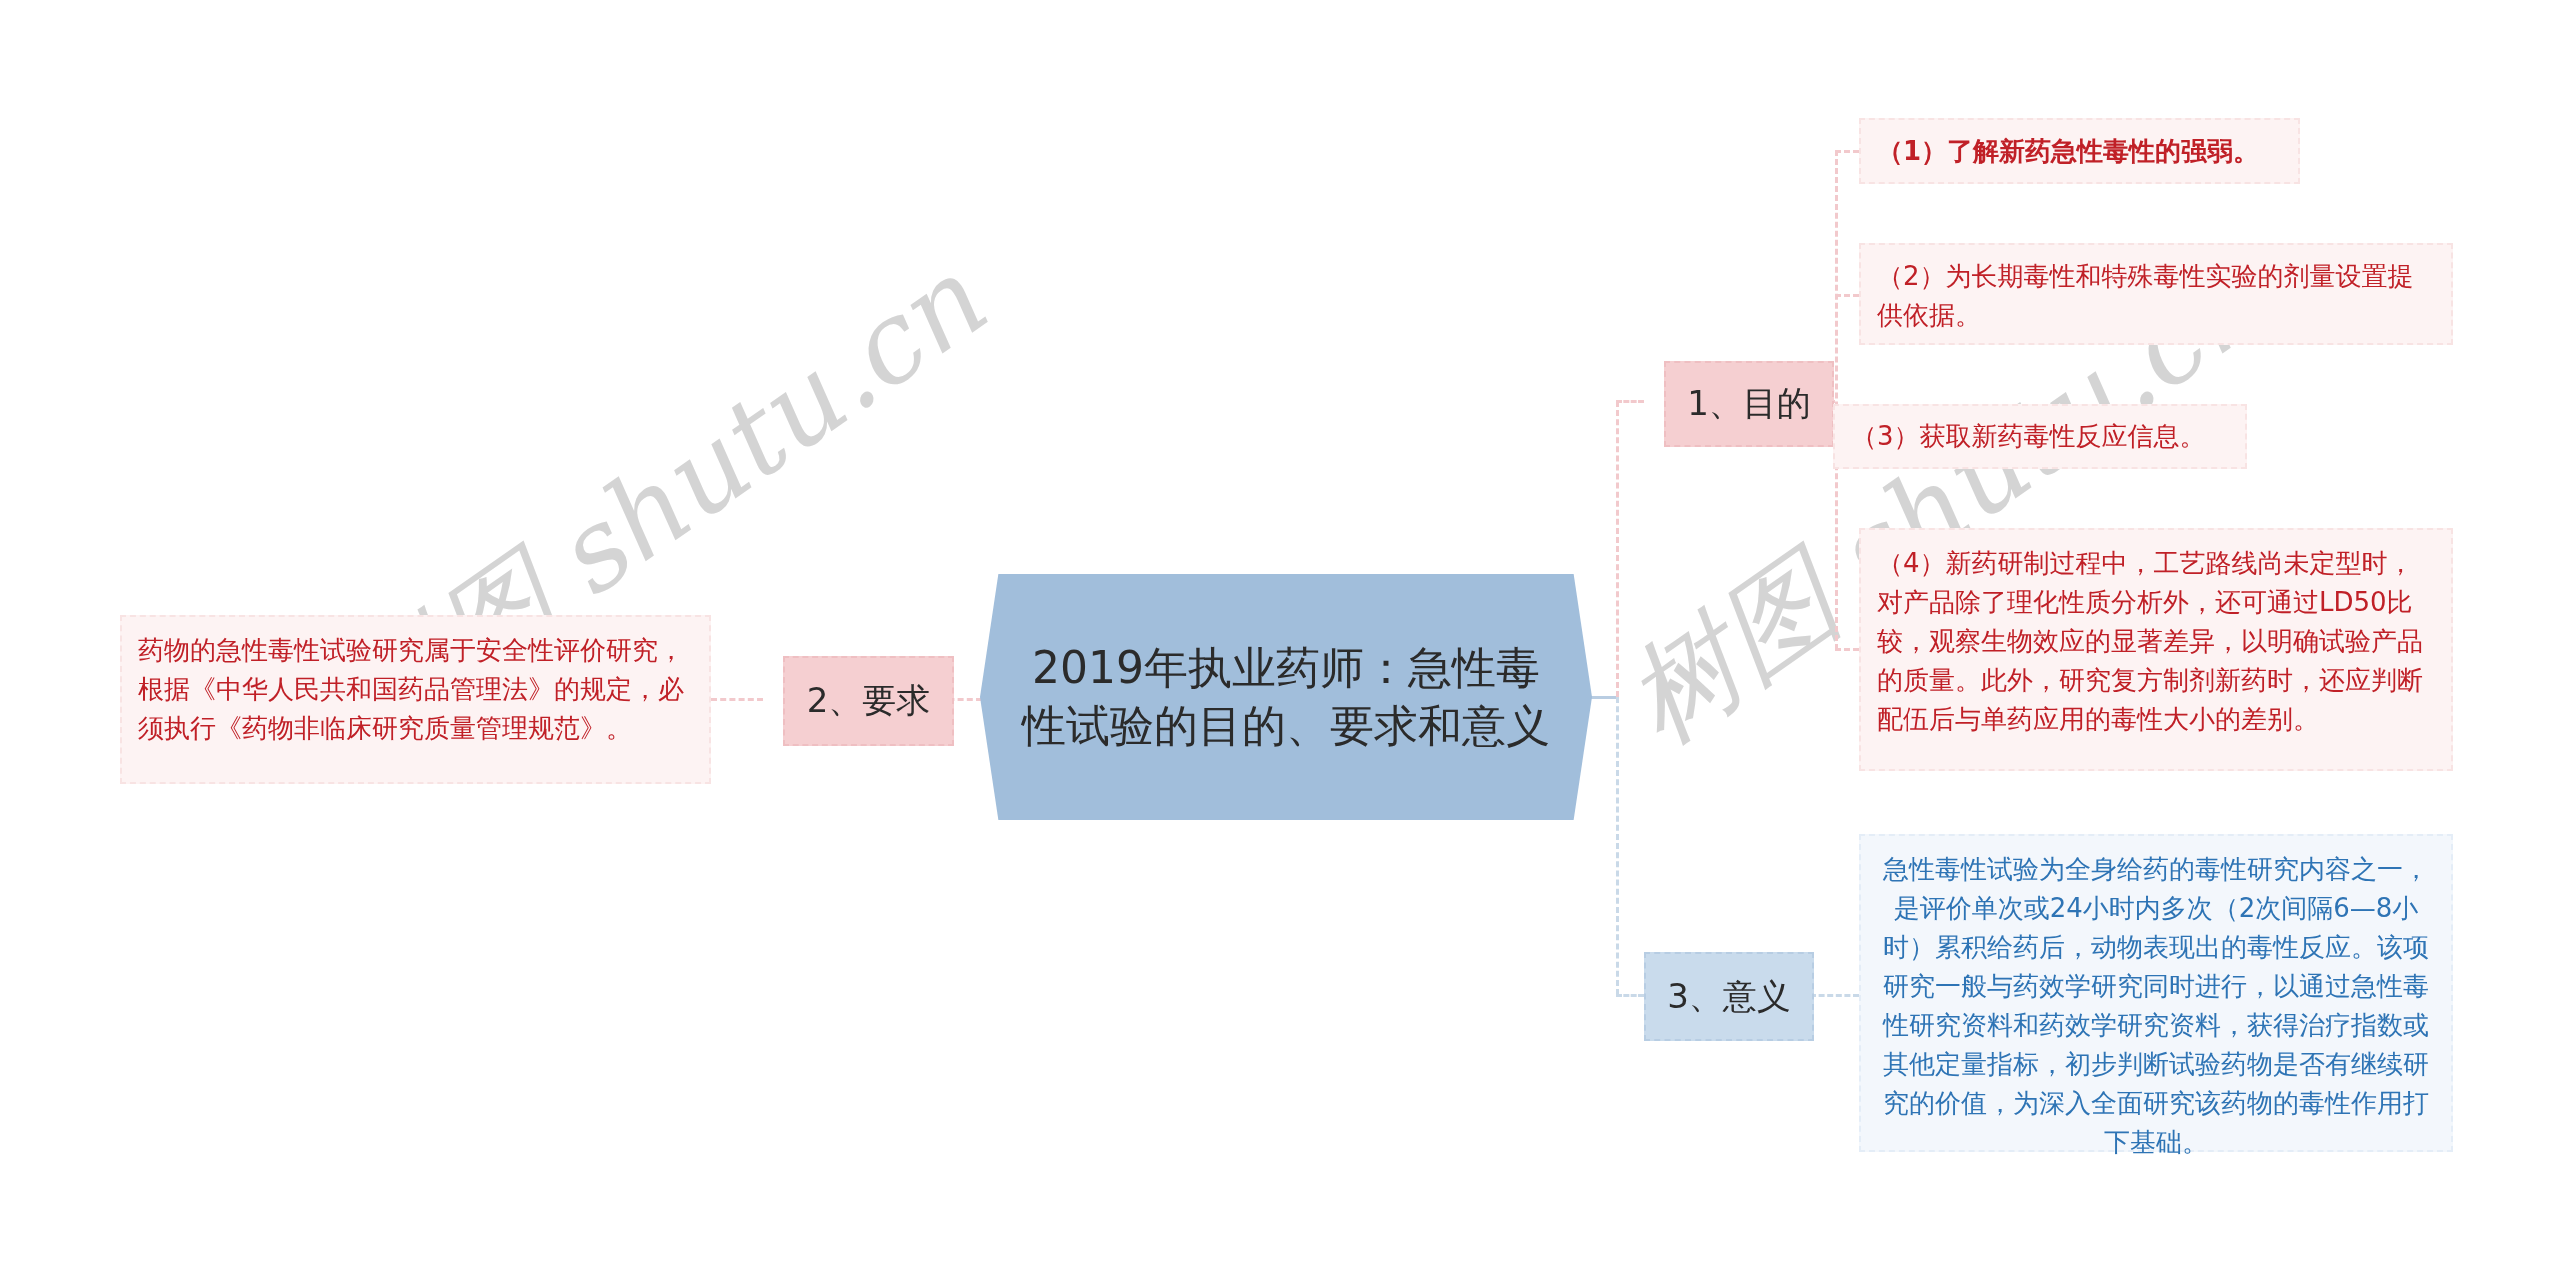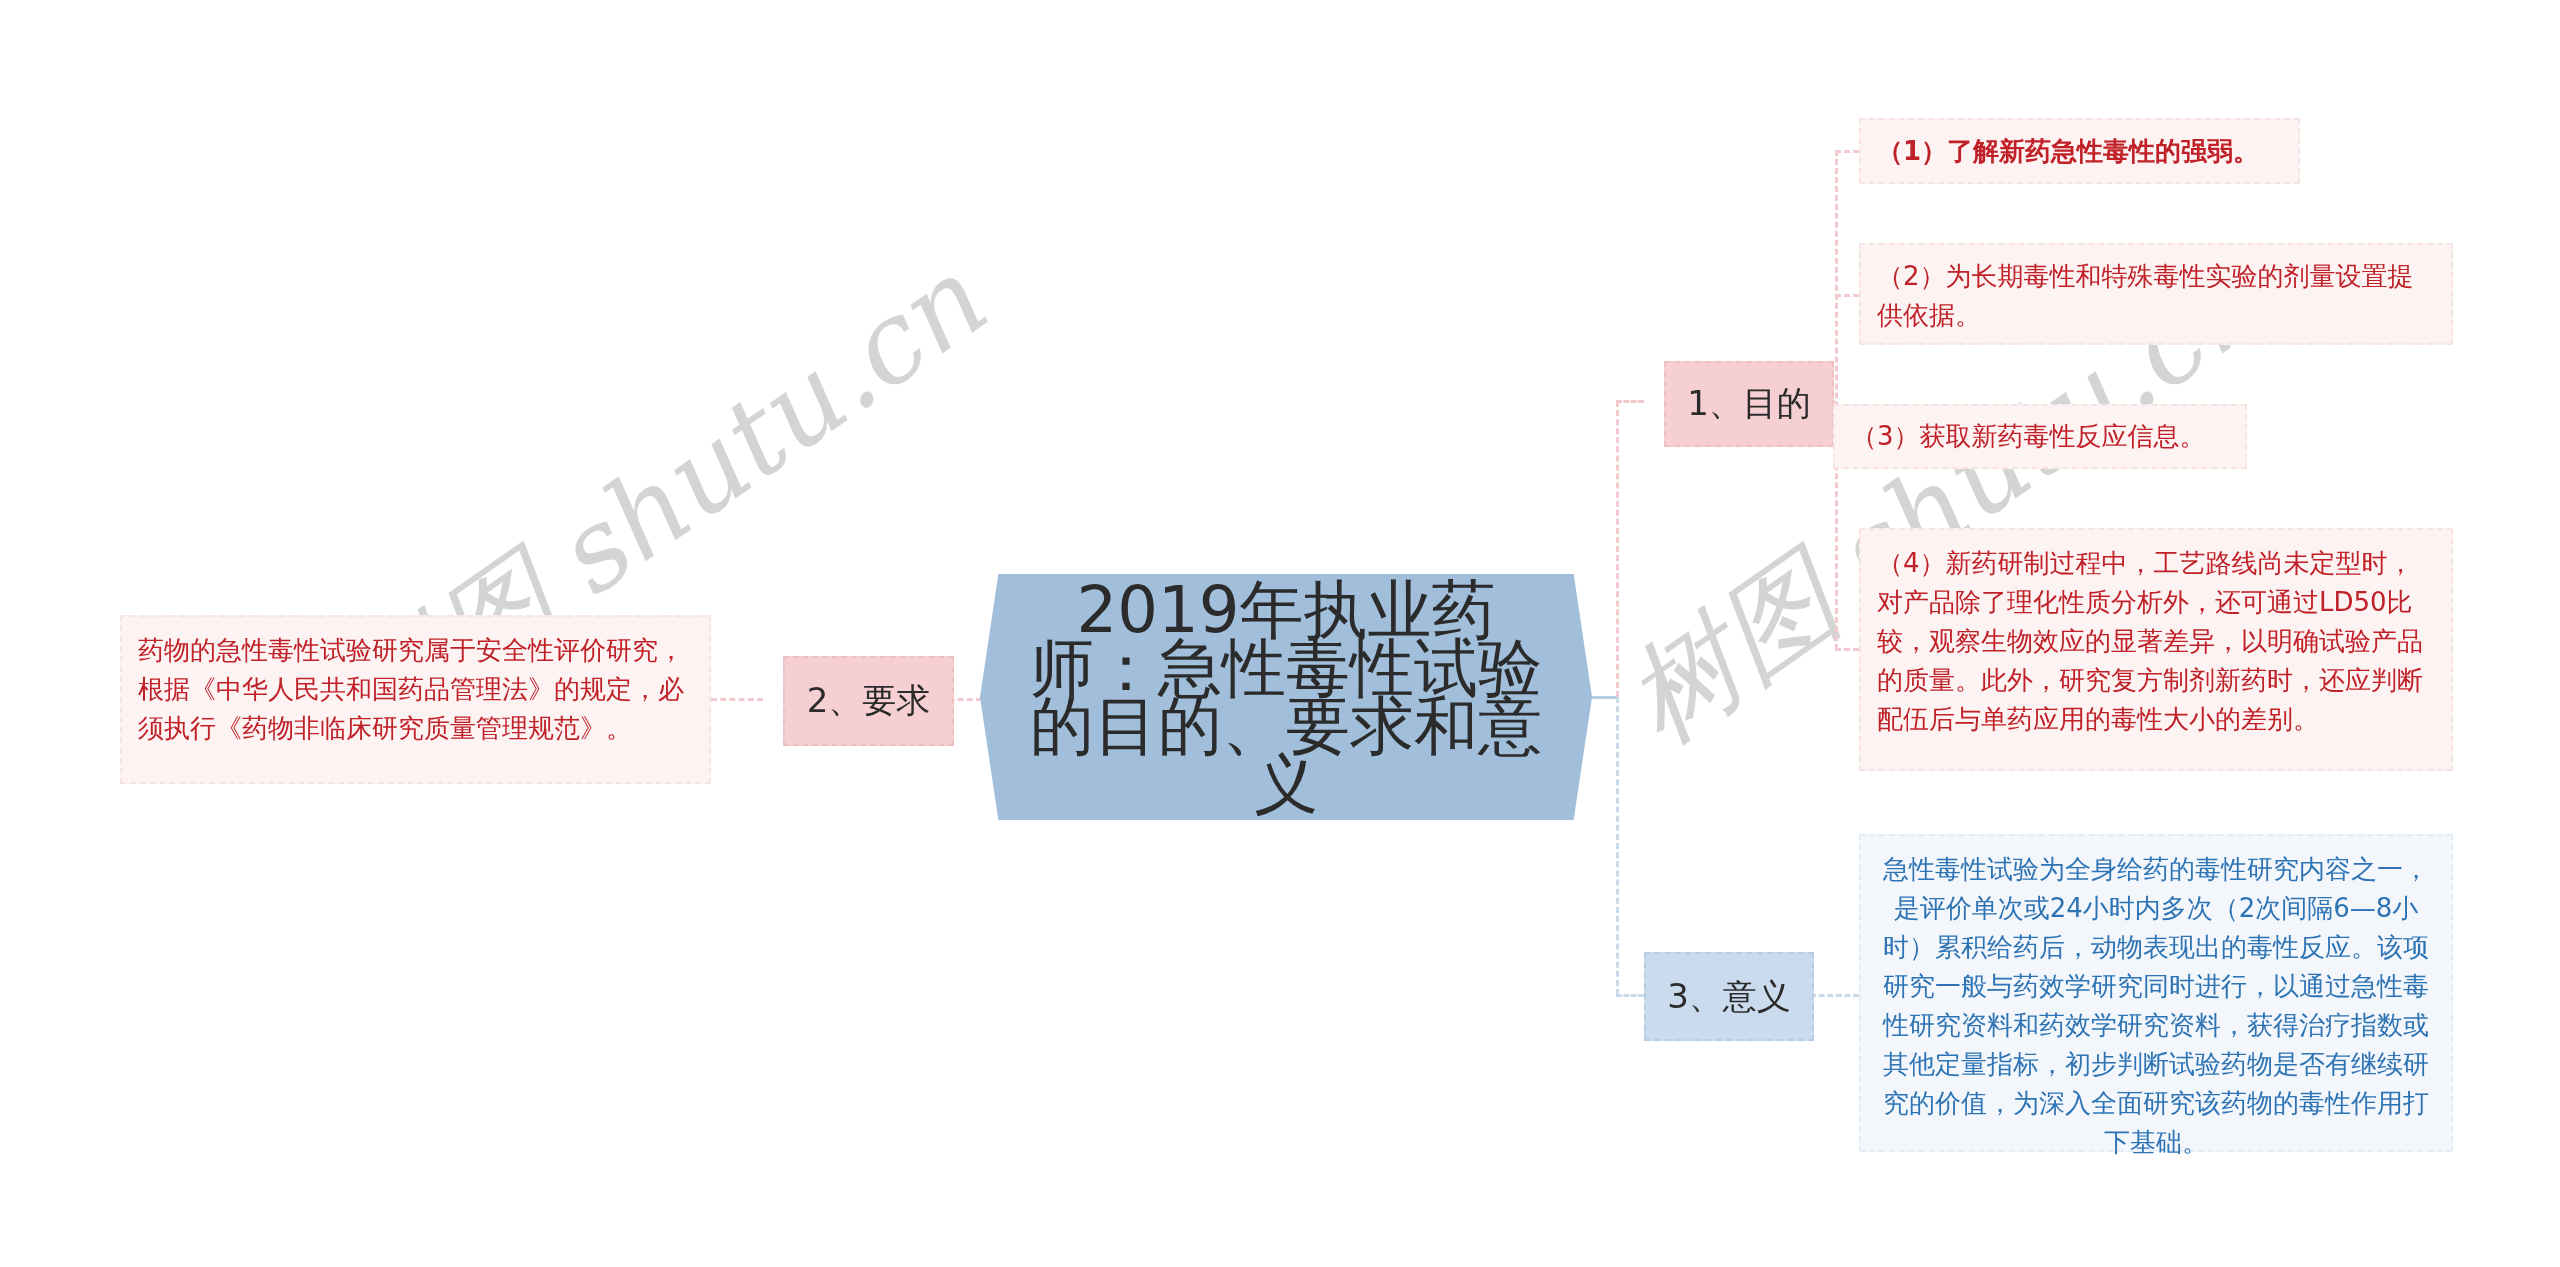--- a/index.html
+++ b/index.html
@@ -11,21 +11,21 @@
   .vline { position: absolute; width: 0; border-left: 3px dashed; }
   .pink { border-color: #f2c9cc; }
   .blue { border-color: #c9d9e8; }
   .solid-blue { border-top-style: solid; border-color: #b9cde2; }
 
   
   .central { position: absolute; left: 980px; top: 574px; width: 612px; height: 246px;
              background: #a1bedb;
              clip-path: polygon(3% 0, 97% 0, 100% 50%, 97% 100%, 3% 100%, 0 50%);
              display: flex; align-items: center; justify-content: center; text-align: center; }
-  .central span { font-size: 64px; line-height: 58px; color: #2b2b2b; padding: 0 40px; }
+  .central span { font-size: 44px; line-height: 58px; color: #2b2b2b; padding: 0 40px; }
 
   
   .branch { position: absolute; display: flex; align-items: center; justify-content: center;
             font-size: 34px; color: #2b2b2b; }
   .branch.pinkbg { background: #f5cfd1; border: 2px dashed #efbfc2; margin-left: 20px; }
   .branch.bluebg { background: #c9dbec; border: 2px dashed #b7cde3; }
 
   
   .leaf { position: absolute; box-sizing: border-box; padding: 14px 16px;
           font-size: 26px; line-height: 39px; word-break: break-all; }

